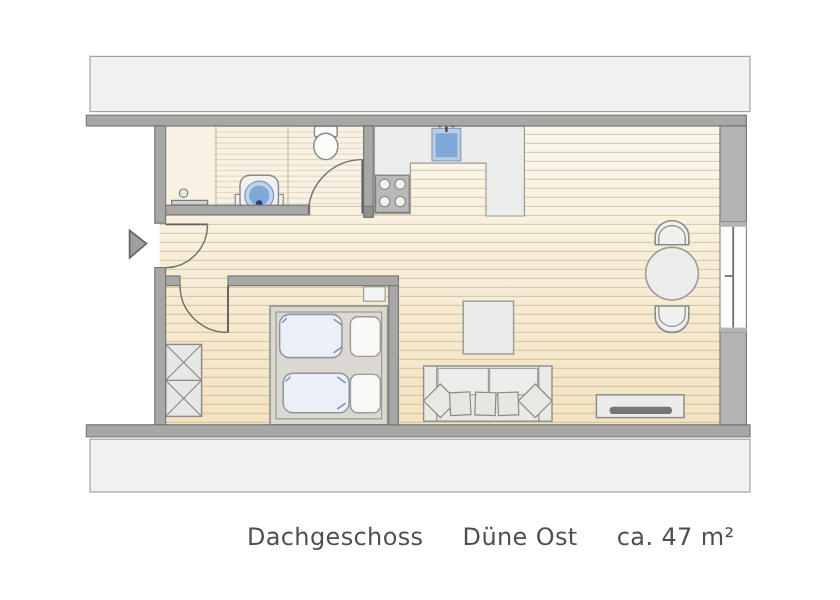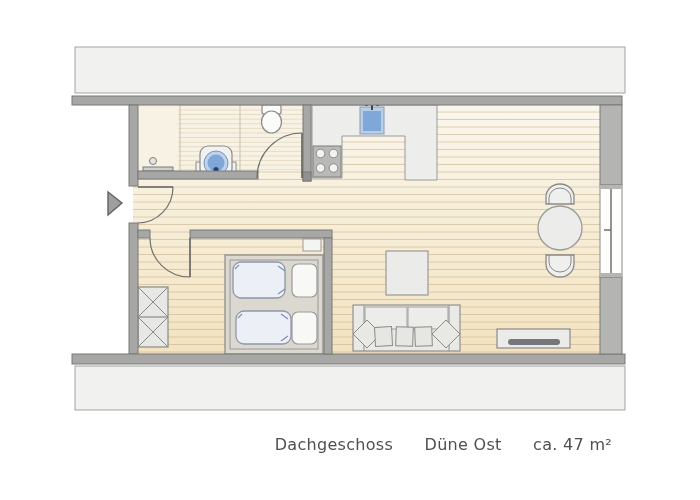--- a/index.html
+++ b/index.html
@@ -1,20 +1,20 @@
 <!DOCTYPE html>
 <html><head>
 <meta charset="utf-8">
 <style>
   html,body{margin:0;padding:0;background:#ffffff;}
   .stage{position:relative;width:700px;height:500px;background:#ffffff;overflow:hidden;
          font-family:"DejaVu Sans",sans-serif;}
   .stage svg{position:absolute;left:0;top:0;}
   .caption{position:absolute;right:88px;top:435px;white-space:nowrap;
-           font-size:16px;color:#4f4f4f;letter-spacing:0.3px;}
+           font-size:20px;color:#4f4f4f;letter-spacing:0.3px;}
   .caption span{margin-left:26px;}
   .caption span:first-child{margin-left:0;}
 </style>
 </head>
 <body>
 
 <div class="stage">
 <svg width="700" height="500" viewBox="0 0 700 500">
   <defs>
     <linearGradient id="floorG" x1="0" y1="0" x2="0" y2="1">

